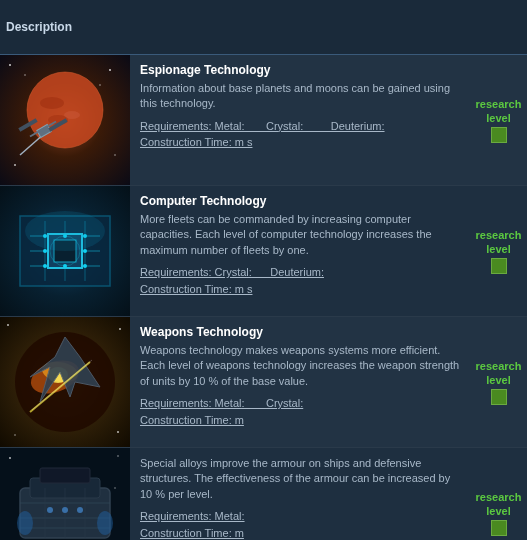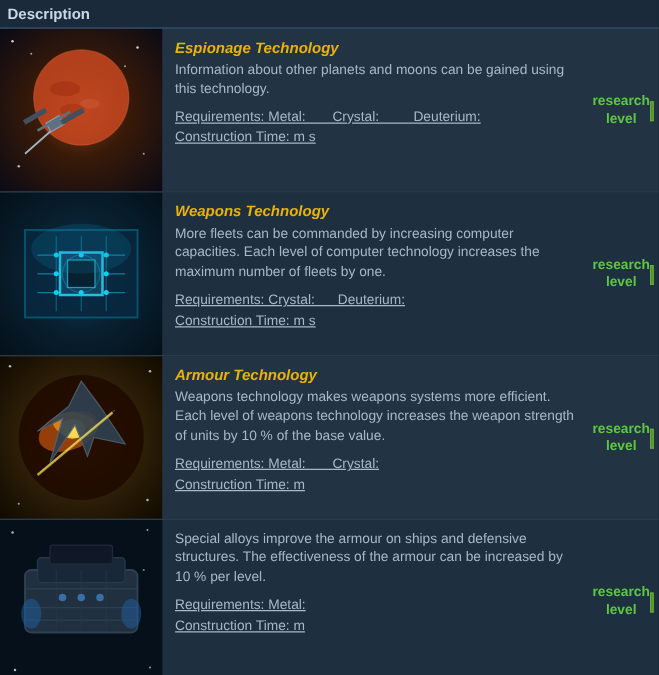--- a/index.html
+++ b/index.html
@@ -14,21 +14,21 @@
     }
 
     .header-row {
       display: flex;
       background-color: #1a2a3a;
       border-bottom: 1px solid #3a5a7a;
     }
 
     .header-desc {
       flex: 1;
-      padding: 4px 6px;
+      padding: 20px 6px;
       font-weight: bold;
       color: #c8d8e8;
       font-size: 12px;
     }
 
     .header-amount {
       width: 57px;
       padding: 4px 6px;
       font-weight: bold;
       color: #c8d8e8;
@@ -58,45 +58,44 @@
       position: relative;
     }
 
     .tech-info {
       flex: 1;
       padding: 8px 10px;
     }
 
     .tech-name {
       font-weight: bold;
-      color: #eab308;
+      color: #ffffff;
       font-size: 12px;
       margin-bottom: 4px;
-      font-style: italic;
     }
 
     .tech-desc {
       color: #a8b8c8;
       font-size: 11px;
       line-height: 1.4;
       margin-bottom: 6px;
     }
 
     .tech-reqs {
       color: #a8b8c8;
       font-size: 11px;
       line-height: 1.5;
       text-decoration: underline;
     }
 
     .tech-amount {
       width: 57px;
       padding: 6px 4px;
       display: flex;
-      flex-direction: row;
+      flex-direction: column;
       align-items: center;
       justify-content: center;
       flex-shrink: 0;
     }
 
     .research-text {
       color: #5bc840;
       font-size: 11px;
       font-weight: bold;
       text-align: center;
@@ -180,21 +179,21 @@
         <circle cx="25" cy="20" r="0.8" fill="white" opacity="0.6"></circle>
         <circle cx="110" cy="15" r="1" fill="white" opacity="0.8"></circle>
         <circle cx="100" cy="30" r="0.8" fill="white" opacity="0.6"></circle>
         <circle cx="15" cy="110" r="1" fill="white" opacity="0.7"></circle>
         <circle cx="115" cy="100" r="0.8" fill="white" opacity="0.6"></circle>
       </svg>
     </div>
   </div>
   <div class="tech-info">
     <div class="tech-name">Espionage Technology</div>
-    <div class="tech-desc">Information about other planets and moons can be gained using this technology.</div>
+    <div class="tech-desc">Information about base planets and moons can be gained using this technology.</div>
     <div class="tech-reqs">
       Requirements: Metal:&nbsp;&nbsp;&nbsp;&nbsp;&nbsp;&nbsp; Crystal:&nbsp;&nbsp;&nbsp;&nbsp;&nbsp;&nbsp;&nbsp;&nbsp; Deuterium:<br>
       Construction Time:  m  s
     </div>
   </div>
   <div class="tech-amount">
     <div class="research-text">research<br>level</div>
     <div class="research-btn"></div>
   </div>
 </div>
@@ -225,21 +224,21 @@
         <circle cx="85" cy="65" r="2" fill="#10d0f0"></circle>
         <circle cx="45" cy="80" r="2" fill="#10d0f0"></circle>
         <circle cx="65" cy="80" r="2" fill="#10d0f0"></circle>
         <circle cx="85" cy="80" r="2" fill="#10d0f0"></circle>
 
         <ellipse cx="65" cy="45" rx="40" ry="20" fill="#10a0d0" opacity="0.15"></ellipse>
       </svg>
     </div>
   </div>
   <div class="tech-info">
-    <div class="tech-name">Weapons Technology</div>
+    <div class="tech-name">Computer Technology</div>
     <div class="tech-desc">More fleets can be commanded by increasing computer capacities. Each level of computer technology increases the maximum number of fleets by one.</div>
     <div class="tech-reqs">
       Requirements: Crystal:&nbsp;&nbsp;&nbsp;&nbsp;&nbsp; Deuterium:<br>
       Construction Time:  m  s
     </div>
   </div>
   <div class="tech-amount">
     <div class="research-text">research<br>level</div>
     <div class="research-btn"></div>
   </div>
@@ -262,21 +261,21 @@
         <line x1="92" y1="43" x2="32" y2="93" stroke="#ffffff" stroke-width="0.5" opacity="0.5"></line>
 
         <circle cx="8" cy="8" r="1" fill="white" opacity="0.7"></circle>
         <circle cx="120" cy="12" r="1" fill="white" opacity="0.7"></circle>
         <circle cx="15" cy="118" r="0.8" fill="white" opacity="0.6"></circle>
         <circle cx="118" cy="115" r="1" fill="white" opacity="0.7"></circle>
       </svg>
     </div>
   </div>
   <div class="tech-info">
-    <div class="tech-name">Armour Technology</div>
+    <div class="tech-name">Weapons Technology</div>
     <div class="tech-desc">Weapons technology makes weapons systems more efficient. Each level of weapons technology increases the weapon strength of units by 10 % of the base value.</div>
     <div class="tech-reqs">
       Requirements: Metal:&nbsp;&nbsp;&nbsp;&nbsp;&nbsp;&nbsp; Crystal:<br>
       Construction Time:  m
     </div>
   </div>
   <div class="tech-amount">
     <div class="research-text">research<br>level</div>
     <div class="research-btn"></div>
   </div>

